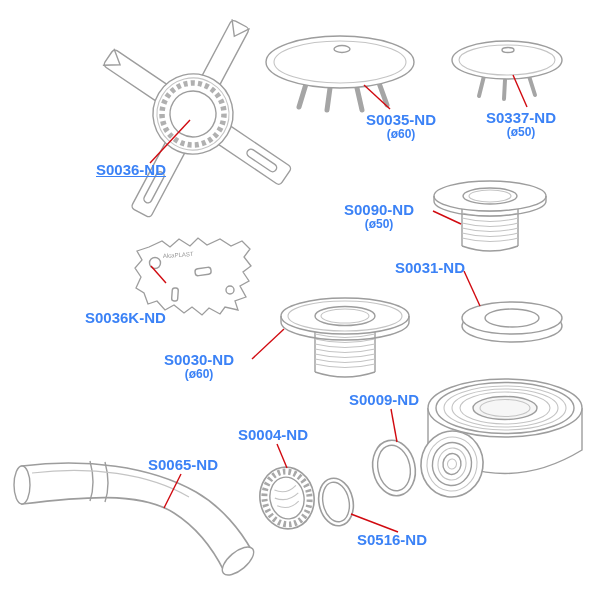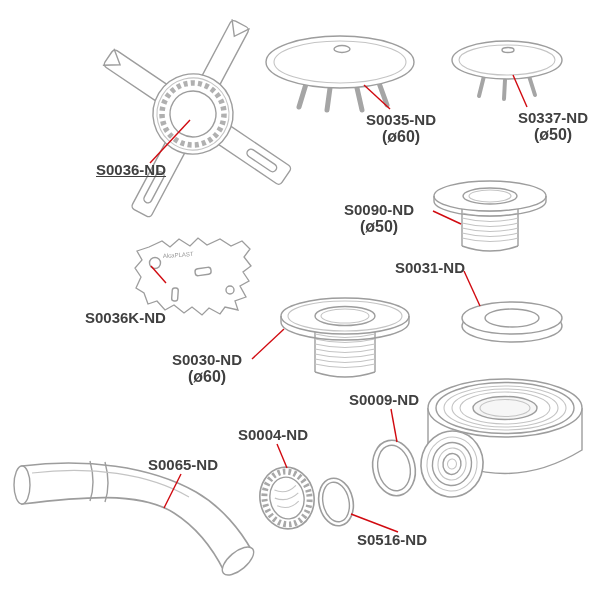--- a/index.html
+++ b/index.html
@@ -2,24 +2,24 @@
 <html><head>
 <meta charset="utf-8">
 <style>
   html,body{margin:0;padding:0;background:#fff;}
   .stage{
     position:relative;width:600px;height:600px;background:#ffffff;
     font-family:"Liberation Sans",sans-serif;overflow:hidden;
   }
   .stage svg{position:absolute;left:0;top:0;}
   .label{
-    position:absolute;color:#404040;font-weight:bold;font-size:15px;line-height:1.15;
+    position:absolute;color:#3b82f6;font-weight:bold;font-size:15px;line-height:1.15;
     display:flex;flex-direction:column;align-items:center;white-space:nowrap;
   }
-  .label .size{font-size:16px;font-weight:bold;}
+  .label .size{font-size:12px;font-weight:bold;}
   
   .s  {stroke:#9d9d9d;stroke-width:1.4;fill:none;}
   .sf {stroke:#9d9d9d;stroke-width:1.4;fill:#ffffff;}
   .lt {stroke:#c4c4c4;stroke-width:1.1;fill:none;}
   .leg{stroke:#a5a5a5;stroke-width:5;fill:none;stroke-linecap:round;}
   .leg4{stroke:#a5a5a5;stroke-width:4;fill:none;stroke-linecap:round;}
   .teeth{stroke:#b0b0b0;stroke-width:5.5;fill:none;stroke-dasharray:4 3.2;}
   .knurl{stroke:#a8a8a8;stroke-width:6;fill:none;stroke-dasharray:2.5 3;}
   .red{stroke:#d10a10;stroke-width:1.4;}
   .brandtext{font-size:6px;fill:#949494;font-family:"Liberation Sans",sans-serif;}
@@ -191,39 +191,39 @@
 
   <div class="label" style="left:96px;top:161px;text-decoration:underline;">
     <span class="code">S0036-ND</span>
   </div>
 
   <div class="label" style="left:366px;top:111px;">
     <span class="code">S0035-ND</span>
     <span class="size">(ø60)</span>
   </div>
 
-  <div class="label" style="left:518px;top:109px;align-items:center;">
+  <div class="label" style="left:486px;top:109px;align-items:center;">
     <span class="code">S0337-ND</span>
     <span class="size">(ø50)</span>
   </div>
 
   <div class="label" style="left:85px;top:281px;margin-top:28px;">
     <span class="code">S0036K-ND</span>
   </div>
 
   <div class="label" style="left:344px;top:201px;">
     <span class="code">S0090-ND</span>
     <span class="size">(ø50)</span>
   </div>
 
   <div class="label" style="left:395px;top:259px;justify-content:flex-end;">
     <span class="code">S0031-ND</span>
   </div>
 
-  <div class="label" style="left:172px;top:351px;justify-content:flex-end;">
+  <div class="label" style="left:164px;top:351px;justify-content:flex-end;">
     <span class="code">S0030-ND</span>
     <span class="size">(ø60)</span>
   </div>
 
   <div class="label" style="left:349px;top:391px;">
     <span class="code">S0009-ND</span>
   </div>
 
   <div class="label" style="left:238px;top:426px;text-align:center;">
     <span class="code">S0004-ND</span>

